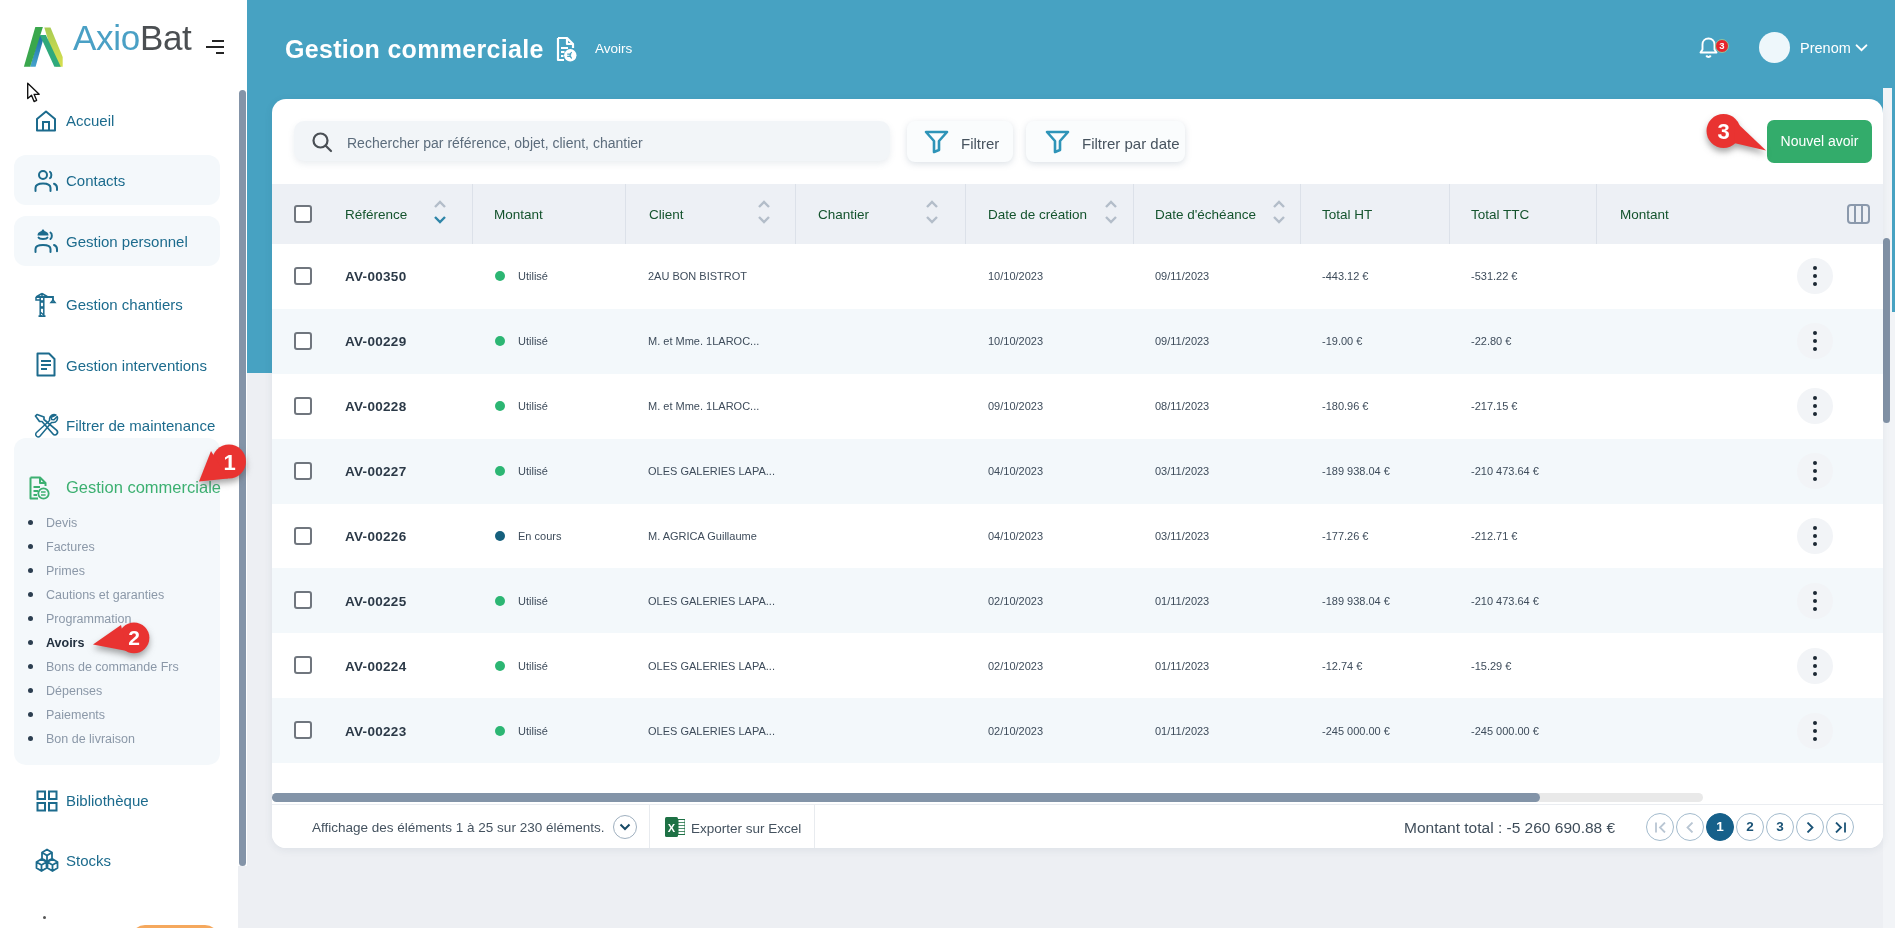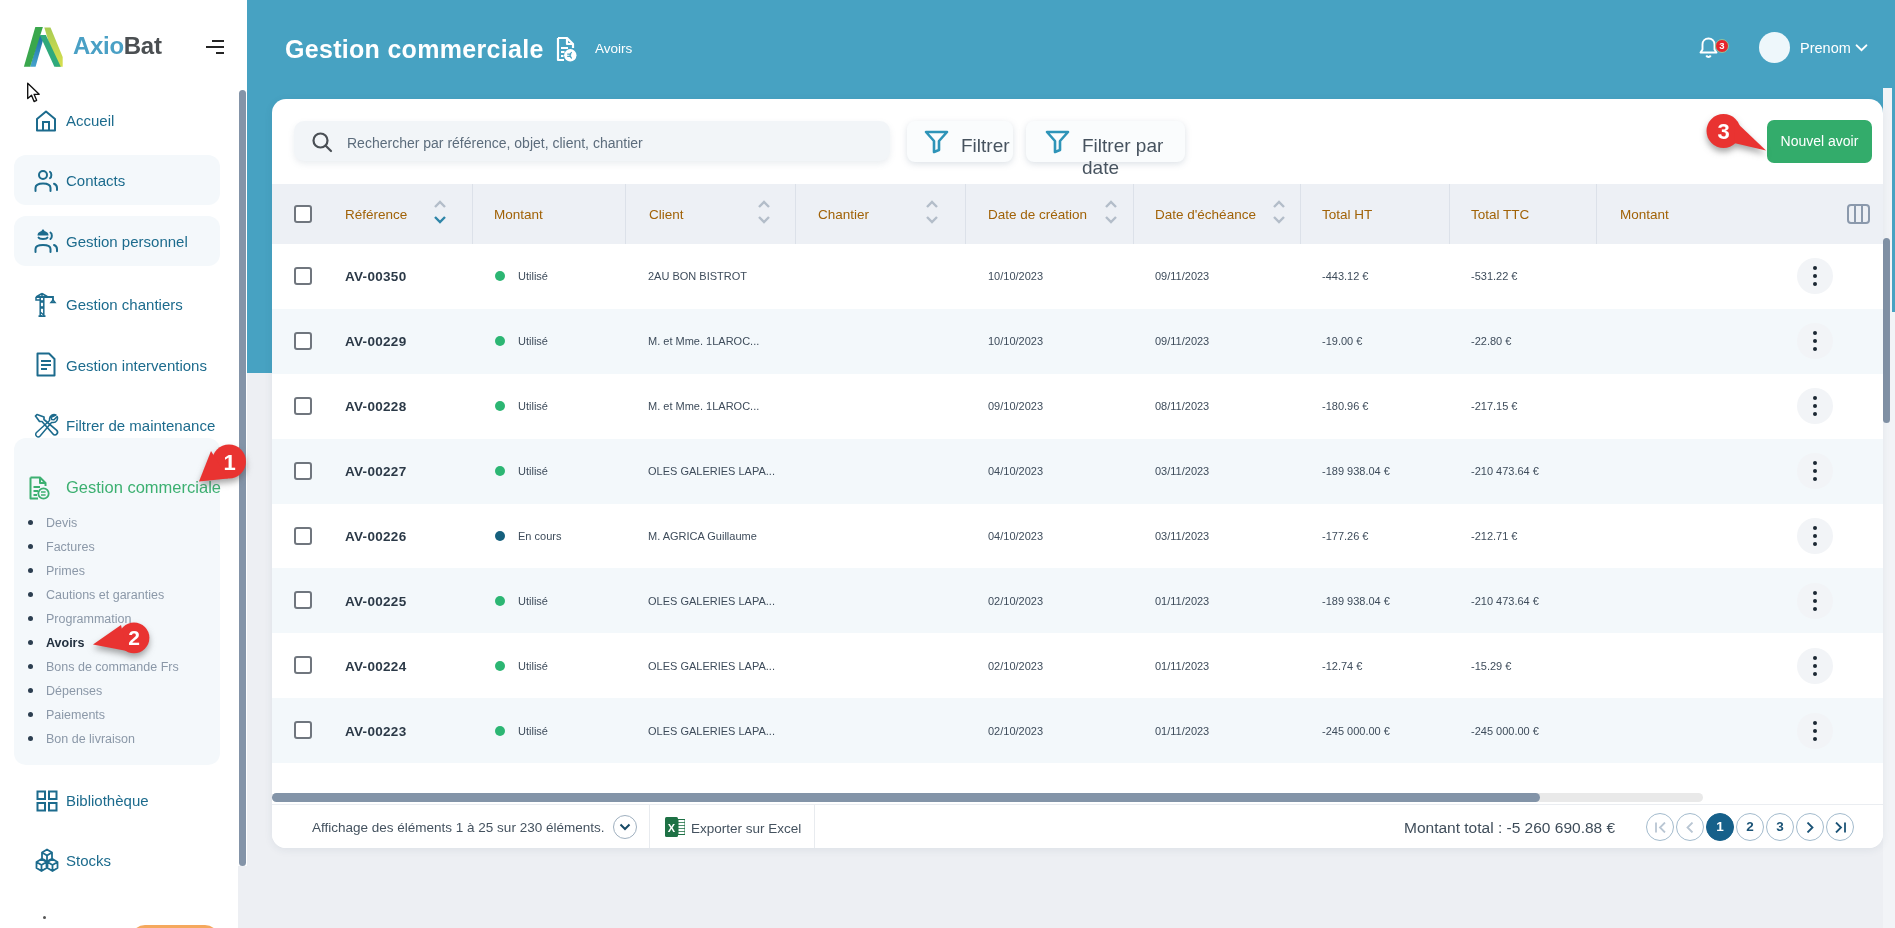--- a/index.html
+++ b/index.html
@@ -27,26 +27,26 @@
 #title{position:absolute;left:285px;top:35px;font-size:25px;font-weight:bold;color:#fff;letter-spacing:.3px}
 #crumb{position:absolute;left:595px;top:41px;font-size:13.5px;color:#fff}
 #prenom{position:absolute;left:1800px;top:40px;font-size:14.5px;color:#fff}
 #avatar{position:absolute;left:1759px;top:32px;width:31px;height:31px;border-radius:50%;background:#eef7fb}
 #badge{position:absolute;left:1715px;top:39px;width:14px;height:14px;border-radius:50%;background:#e8262c;border:1.5px solid #8cc8a0;color:#fff;font-size:9.5px;font-weight:bold;text-align:center;line-height:11px}
 
 #card{position:absolute;left:272px;top:99px;width:1611px;height:749px;background:#fff;border-radius:14px;box-shadow:0 2px 8px rgba(40,60,90,.08)}
 #search{position:absolute;left:294px;top:121px;width:596px;height:40px;background:#f2f5f8;border-radius:10px;box-shadow:0 3px 6px rgba(120,140,160,.15)}
 #searchPh{position:absolute;left:347px;top:135px;font-size:14px;color:#5c6c7c}
 .fbtn{position:absolute;top:121px;height:41px;background:#fafcfd;border-radius:8px;box-shadow:0 2px 6px rgba(120,140,160,.25)}
-.fbtn span{position:absolute;top:14px;font-size:19px;color:#47535f}
+.fbtn span{position:absolute;top:14px;font-size:15px;color:#47535f}
 #newBtn{position:absolute;left:1767px;top:120px;width:105px;height:43px;background:#33ac6b;border-radius:7px;color:#fff;font-size:14px;text-align:center;line-height:43px}
 
 #thead{position:absolute;left:272px;top:184px;width:1611px;height:60px;background:#edf0f5}
 .hsep{position:absolute;top:184px;width:1px;height:60px;background:#dce1e9}
-.hlabel{position:absolute;top:207px;font-size:13.5px;color:#a16207;white-space:nowrap}
+.hlabel{position:absolute;top:207px;font-size:13.5px;color:#14532d;white-space:nowrap}
 .cbx{position:absolute;width:18px;height:18px;border:2px solid #70767e;border-radius:3px;background:#fff}
 #rows{position:absolute;left:272px;top:244px;width:1611px;height:519px}
 .row{position:relative;width:100%;height:64.875px}
 .row.alt{background:#f3f8fb}
 .rcell{position:absolute;top:50%;transform:translateY(-50%);font-size:11px;color:#3e4c5b;white-space:nowrap}
 .rref{font-weight:bold;color:#2b3947;letter-spacing:.3px;font-size:13.5px}
 .dot{position:absolute;left:223px;top:50%;margin-top:-5px;width:10px;height:10px;border-radius:50%}
 .dot.g{background:#2cb673}
 .dot.b{background:#15607d}
 .menu3{position:absolute;left:1525px;top:50%;margin-top:-18px;width:36px;height:36px;border-radius:50%;background:#f2f4f7}
@@ -334,21 +334,21 @@
       <linearGradient id="lgLime" x1="0" y1="0" x2="0" y2="1">
         <stop offset="0" stop-color="#a8cc52"></stop>
           <stop offset="1" stop-color="#d8df4e"></stop>
       </linearGradient>
     </defs>
     <polygon points="21.3,0.5 27.5,0.5 39.7,30 39.7,39.8 33.2,39.8" fill="url(#lgLime)"></polygon>
     <polygon points="15.96,9 21.2,9 12.6,39.8 7.2,39.8" fill="url(#lgBlue)"></polygon>
     <polygon points="16.8,8 22.9,8 37.8,39.8 31.4,39.8" fill="#2fa97c"></polygon>
     <polygon points="12.3,0 19.9,0 7.2,39.8 0.9,39.8" fill="#3aa74d"></polygon>
   </svg>
-  <div class="abs" style="left:73px;top:32px;font-size:24px;font-weight:bold;color:#4aa0c5;letter-spacing:-.3px">Axio<span style="color:#4b4f52">Bat</span></div>
+  <div class="abs" style="left:73px;top:18px;font-size:35px;font-weight:normal;color:#4aa0c5;letter-spacing:-.3px">Axio<span style="color:#4b4f52">Bat</span></div>
 
   <div class="abs" style="left:212px;top:40px;width:12px;height:2.3px;background:#242424"></div>
   <div class="abs" style="left:206px;top:46px;width:18px;height:2.3px;background:#242424"></div>
   <div class="abs" style="left:216px;top:52px;width:8px;height:2.3px;background:#242424"></div>
 
   <svg class="abs" style="left:26px;top:82px" width="17" height="23" viewBox="0 0 20 26">
     <path d="M2 1 L2 19 L6.5 15 L9.5 22.5 L12.5 21 L9.5 14 L15.5 14 Z" fill="#fff" stroke="#111" stroke-width="1.6" stroke-linejoin="round"></path>
   </svg>
 
   <svg class="micon" style="left:35px;top:110px" width="22" height="22" viewBox="0 0 22 22">

